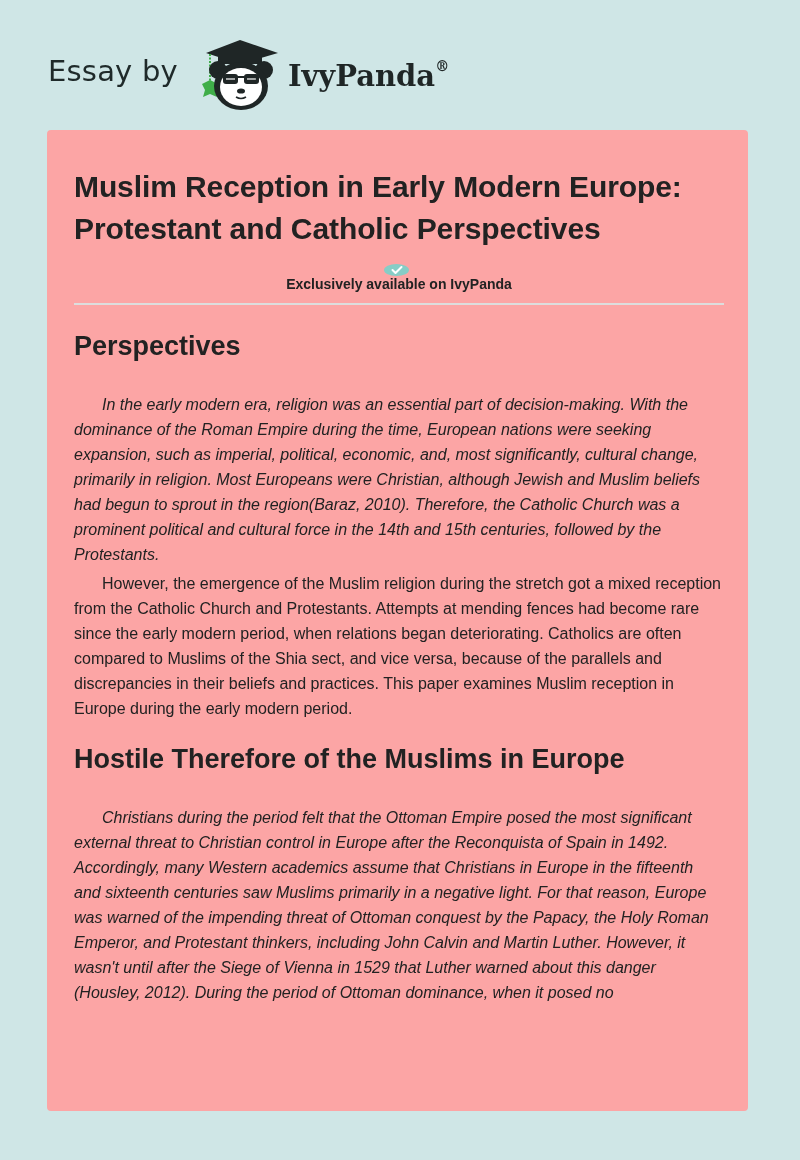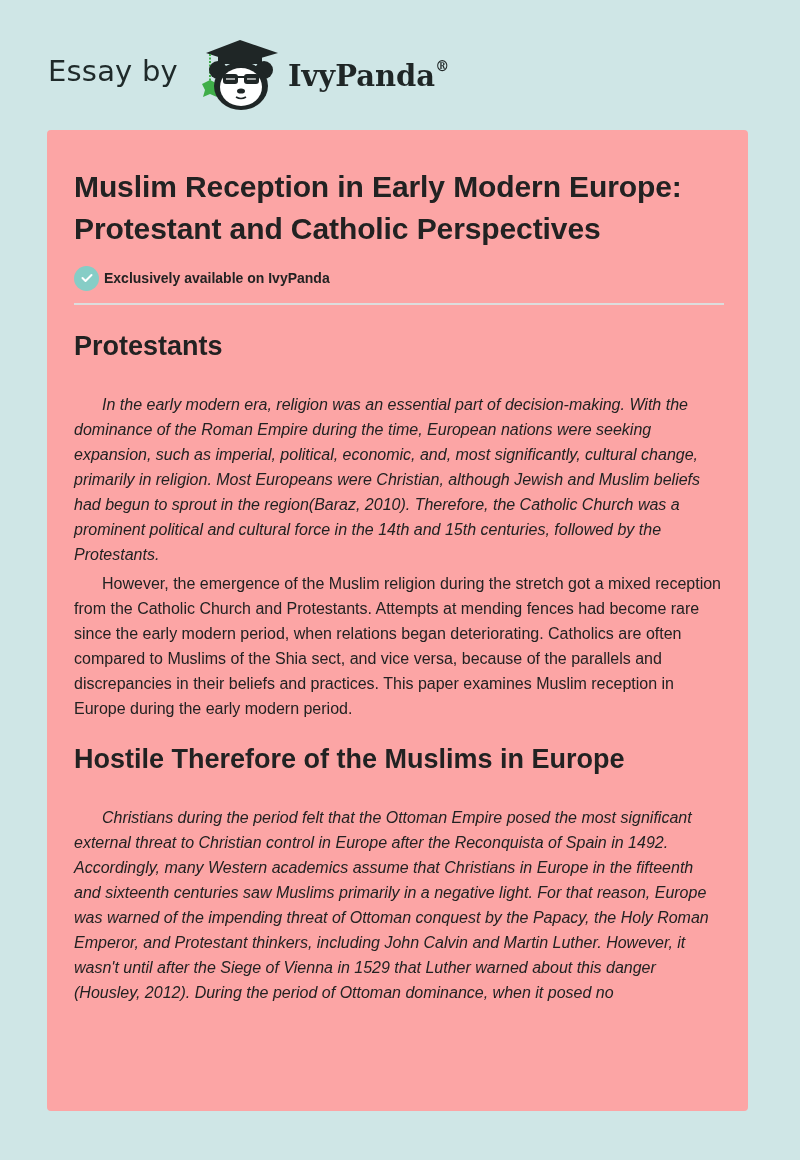--- a/index.html
+++ b/index.html
@@ -69,20 +69,21 @@
       line-height: 42px;
       margin: 0;
       color: #222222;
       letter-spacing: -0.1px;
     }
     .badge {
       display: flex;
       align-items: center;
       margin-top: 14px;
       height: 28px;
+      flex-direction: column;
     }
     .check-icon {
       width: 25px;
       height: 25px;
       border-radius: 50%;
       background: #86cdc6;
       display: flex;
       align-items: center;
       justify-content: center;
       margin-right: 5px;
@@ -165,20 +166,20 @@
       <span class="check-icon">
         <svg width="12" height="10" viewBox="0 0 12 10">
           <path d="M1.5 5 L4.5 8 L10.5 2" stroke="#ffffff" stroke-width="2" fill="none" stroke-linecap="round" stroke-linejoin="round"></path>
         </svg>
       </span>
       <span class="badge-text">Exclusively available on IvyPanda</span>
     </div>
 
     <div class="divider"></div>
 
-    <h2 class="section-heading">Protestants</h2>
+    <h2 class="section-heading">Perspectives</h2>
     <p class="para first">In the early modern era, religion was an essential part of decision-making. With the dominance of the Roman Empire during the time, European nations were seeking expansion, such as imperial, political, economic, and, most significantly, cultural change, primarily in religion. Most Europeans were Christian, although Jewish and Muslim beliefs had begun to sprout in the region(Baraz, 2010). Therefore, the Catholic Church was a prominent political and cultural force in the 14th and 15th centuries, followed by the Protestants.</p>
     <p class="para">However, the emergence of the Muslim religion during the stretch got a mixed reception from the Catholic Church and Protestants. Attempts at mending fences had become rare since the early modern period, when relations began deteriorating. Catholics are often compared to Muslims of the Shia sect, and vice versa, because of the parallels and discrepancies in their beliefs and practices. This paper examines Muslim reception in Europe during the early modern period.</p>
 
     <h2 class="section-heading second">Hostile Therefore of the Muslims in Europe</h2>
     <p class="para first">Christians during the period felt that the Ottoman Empire posed the most significant external threat to Christian control in Europe after the Reconquista of Spain in 1492. Accordingly, many Western academics assume that Christians in Europe in the fifteenth and sixteenth centuries saw Muslims primarily in a negative light. For that reason, Europe was warned of the impending threat of Ottoman conquest by the Papacy, the Holy Roman Emperor, and Protestant thinkers, including John Calvin and Martin Luther. However, it wasn't until after the Siege of Vienna in 1529 that Luther warned about this danger (Housley, 2012). During the period of Ottoman dominance, when it posed no</p>
   </div>
 </div>
 
 </body></html>

